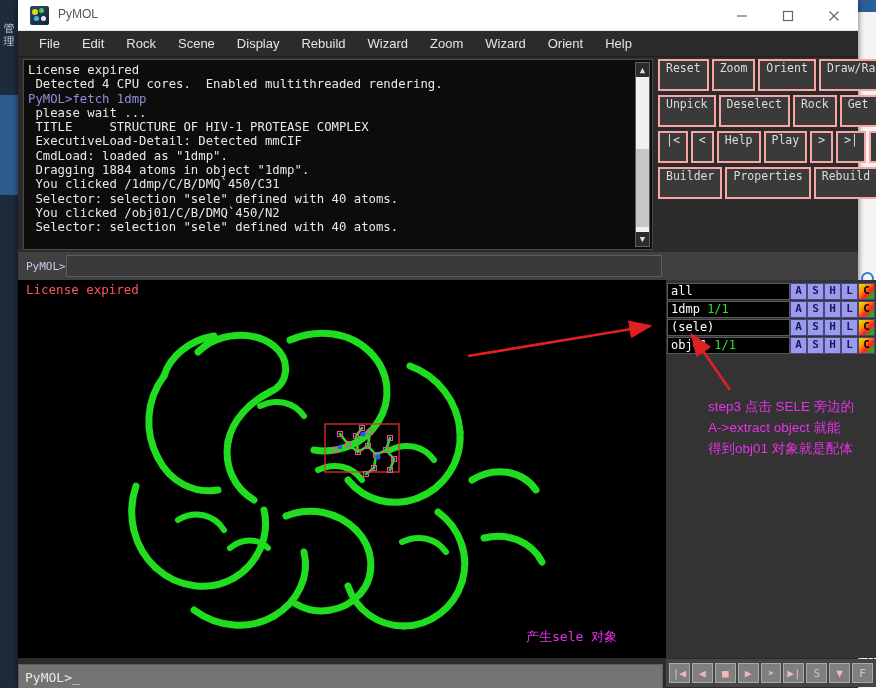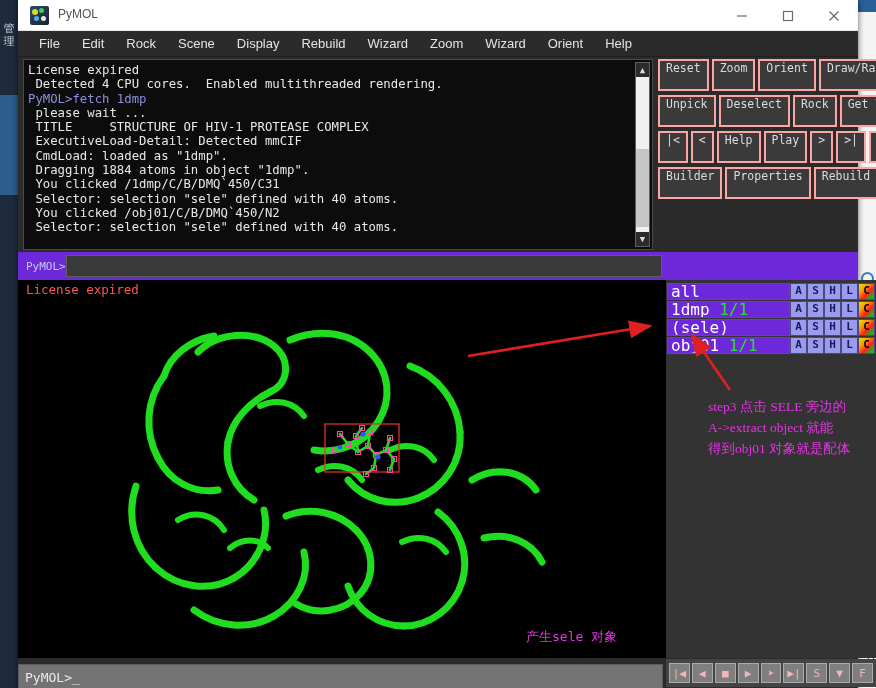--- a/index.html
+++ b/index.html
@@ -62,21 +62,21 @@
 
   
   #rtoolbar { position:absolute; left:640px; top:2px; width:196px; }
   .btnrow { display:flex; gap:3px; margin-bottom:4px; }
   .pbtn { background:#3a3a3a; border:2px solid #fca5a5; color:#dcdcdc;
           font-family:"DejaVu Sans Mono", monospace; font-size:11.5px; height:32px; line-height:14px;
           padding:0 6px; text-align:center; cursor:default; white-space:nowrap; }
   .pbtn.grow { flex:1; }
 
   
-  #cmdrow { position:relative; height:28px; background:#6d28d9; }
+  #cmdrow { position:relative; height:28px; background:#404040; }
   #cmd-label { position:absolute; left:8px; top:8px; color:#c9c9e8; font-size:11px; }
   #cmd-input { position:absolute; left:48px; top:3px; width:596px; height:22px;
                background:#3a3a3a; border:1px solid #5e5e5e; color:#eee; font-size:12px;
                font-family:"DejaVu Sans Mono", monospace; padding:0 5px; outline:none; }
 
   
   #viewport { position:absolute; left:0; top:280px; width:648px; height:378px; background:#000;
               overflow:hidden; }
   #lic-expired { position:absolute; left:8px; top:2px; color:#ff5555; font-size:12.5px; }
   #molsvg { position:absolute; left:0; top:0; }
@@ -85,33 +85,33 @@
           font-family:"DejaVu Sans", sans-serif;margin-top:36px; }
   .anno.mono { font-family:"DejaVu Sans Mono", monospace; }
   #anno-step2 { left:354px; top:348px; }
   #anno-sele  { left:508px; top:312px; }
   #arrow-svg { position:absolute; left:0; top:0; pointer-events:none; }
 
   
   #rpanel { position:absolute; left:648px; top:280px; width:210px; height:378px; background:#333333; }
   #objlist { position:absolute; left:1px; top:3px; width:208px; }
   .objrow { display:flex; align-items:stretch; height:17px; margin-bottom:1px; }
-  .objname { flex:1; background:#6d28d9; border:1px solid #5a5a5a; color:#ffffff;
-             font-size:16px; line-height:15px; padding-left:3px; white-space:nowrap; overflow:hidden;
+  .objname { flex:1; background:#000000; border:1px solid #5a5a5a; color:#ffffff;
+             font-size:12px; line-height:15px; padding-left:3px; white-space:nowrap; overflow:hidden;
              font-family:"DejaVu Sans Mono", monospace; }
   .objname .cnt { color:#2ee02e; }
   .objbtn { width:17px; background:#9a9aee; border:1px solid #4a4a7a; color:#1a1a5a;
             font-size:11px; line-height:14px; text-align:center;
             font-family:"DejaVu Sans Mono", monospace; font-weight:bold; }
   .objbtn.cbtn { background:linear-gradient(135deg,#e8e800 0%,#ff9000 35%,#ff2020 60%,#20b020 85%);
                  color:#000; }
 
   
   #anno-step3 { position:absolute; left:690px; top:396px; color:#e832e8; font-size:13.5px;
-                line-height:21px; font-family:Liberation Serif, serif; white-space:nowrap; }
+                line-height:21px; font-family:Liberation Sans, sans-serif; white-space:nowrap; }
 
   
   #bottombar { position:absolute; left:0; top:658px; width:840px; height:30px; background:#2b2b2b; }
   #status-wrap { position:absolute; left:0; top:6px; width:645px; height:26px;
                  background:#737373; border:1px solid #5c5c5c; }
   #status-txt { position:absolute; left:6px; top:5px; color:#e8e8e8; font-size:13px; }
   #movie-bar { position:absolute; left:648px; top:1px; width:210px; height:28px; background:#444;
                display:flex; align-items:center; gap:2px; padding:0 3px; }
   .mbtn { flex:1; height:20px; background:#7f7f7f; border:1px solid #aaa;
           display:flex; align-items:center; justify-content:center; color:#f0b8b8; font-size:11px;

